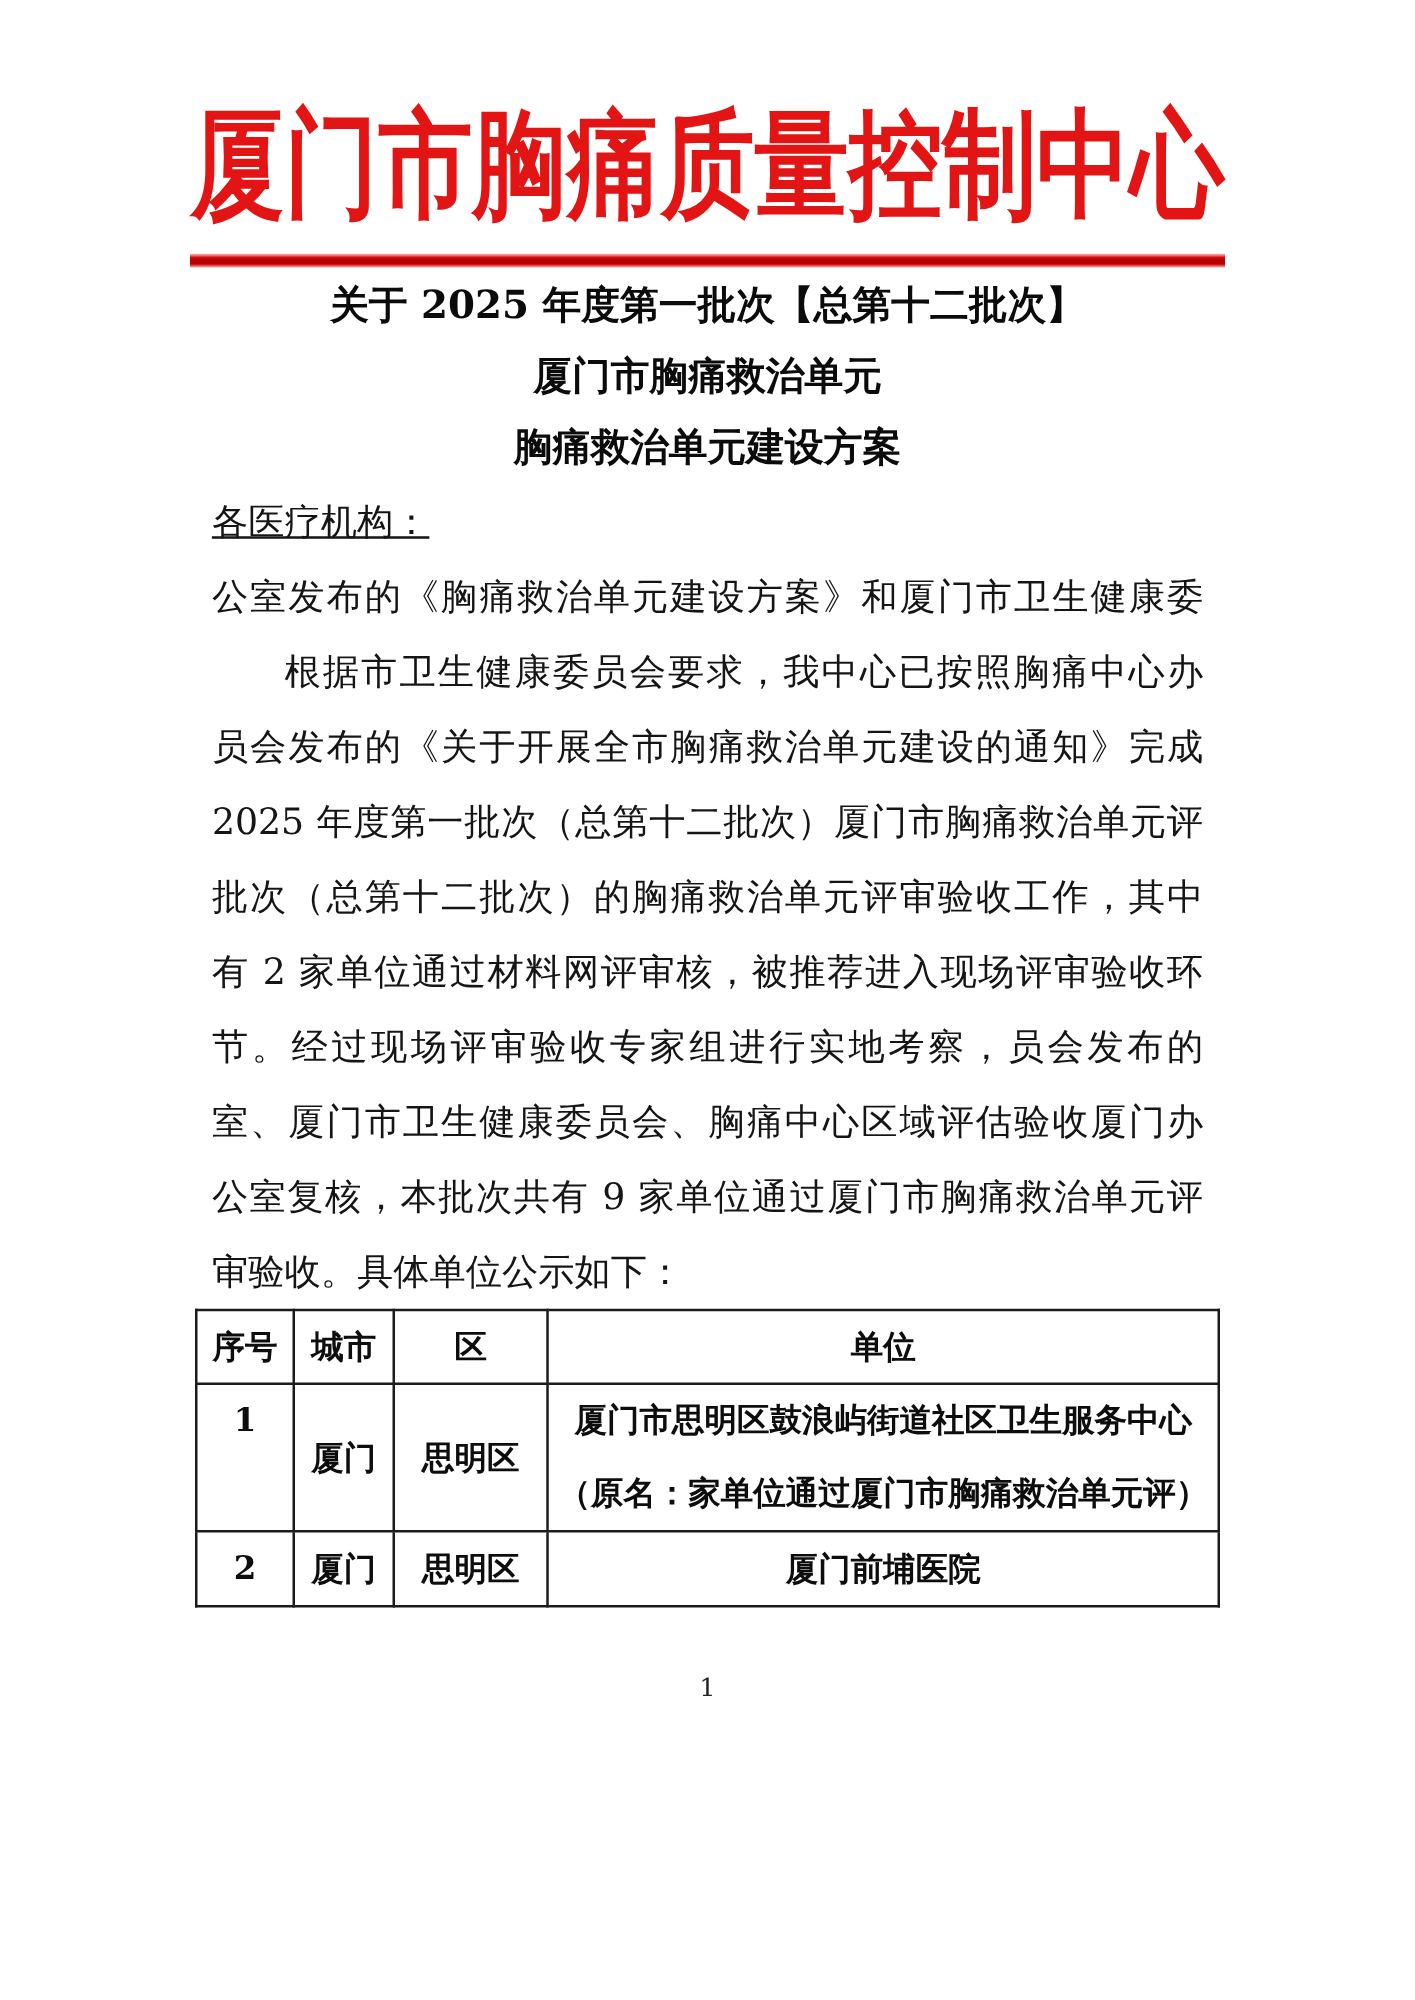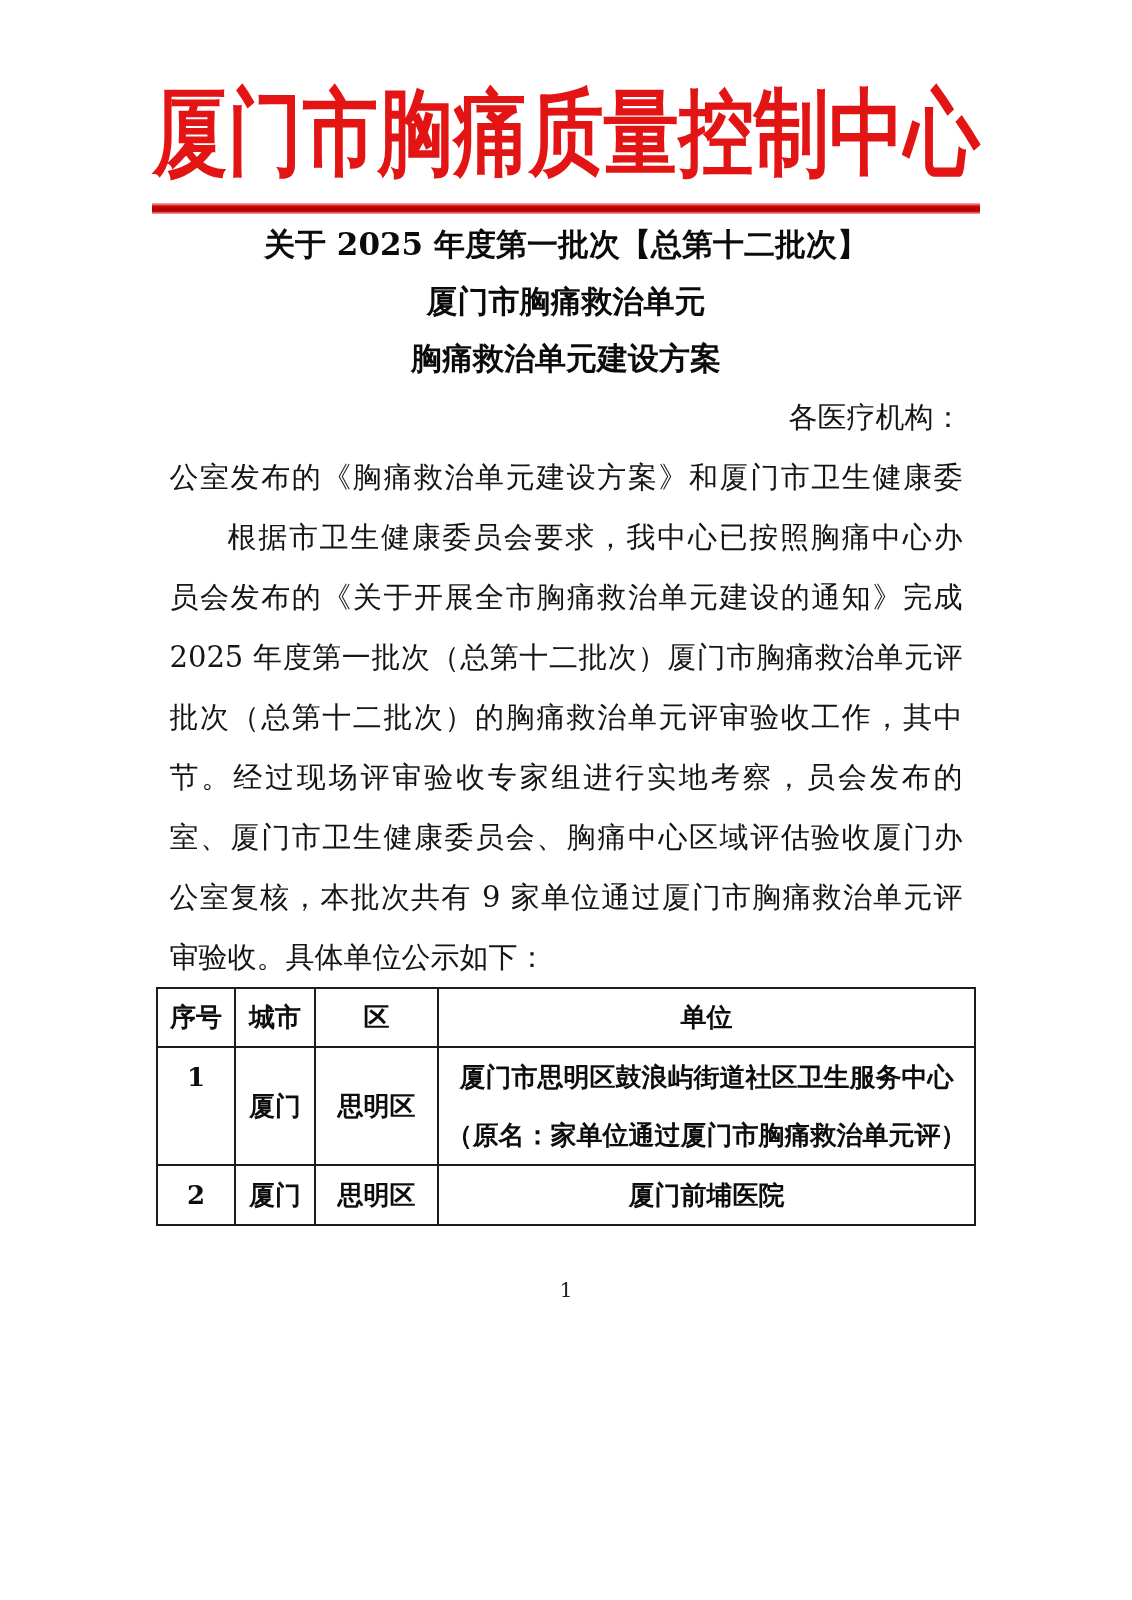--- a/index.html
+++ b/index.html
@@ -51,21 +51,21 @@
     color: #0b0b0b;
   }
   .doc-heading .h-line { line-height: 57px; height: 57px; white-space: nowrap; }
   
   .body-text {
     width: 793px;
     margin: 0 auto;
     font-size: 29px;
     color: #151515;
   }
-  .salutation { line-height: 60px; height: 60px; text-align: right; }
+  .salutation { line-height: 60px; height: 60px; text-align: left; text-decoration: underline; }
   .pline {
     line-height: 60px;
     height: 60px;
     text-align: justify;
     text-align-last: justify;
     word-break: break-all;
   }
   .pline.first { text-indent: 58px; }
   .pline.lastline { text-align-last: left; }
   
@@ -118,20 +118,21 @@
     <div class="h-line">胸痛救治单元建设方案</div>
   </div>
 
   <div class="body-text">
     <div class="salutation">各医疗机构：</div>
     <div class="pline">公室发布的《胸痛救治单元建设方案》和厦门市卫生健康委</div>
     <div class="pline first">根据市卫生健康委员会要求，我中心已按照胸痛中心办</div>
     <div class="pline">员会发布的《关于开展全市胸痛救治单元建设的通知》完成</div>
     <div class="pline">2025 年度第一批次（总第十二批次）厦门市胸痛救治单元评</div>
     <div class="pline">批次（总第十二批次）的胸痛救治单元评审验收工作，其中</div>
+    <div class="pline">有 2 家单位通过材料网评审核，被推荐进入现场评审验收环</div>
     <div class="pline">节。经过现场评审验收专家组进行实地考察，员会发布的</div>
     <div class="pline">室、厦门市卫生健康委员会、胸痛中心区域评估验收厦门办</div>
     <div class="pline">公室复核，本批次共有 9 家单位通过厦门市胸痛救治单元评</div>
     <div class="pline lastline">审验收。具体单位公示如下：</div>
   </div>
 
   <table class="units-table">
     <colgroup>
       <col class="c-no">
       <col class="c-city">

